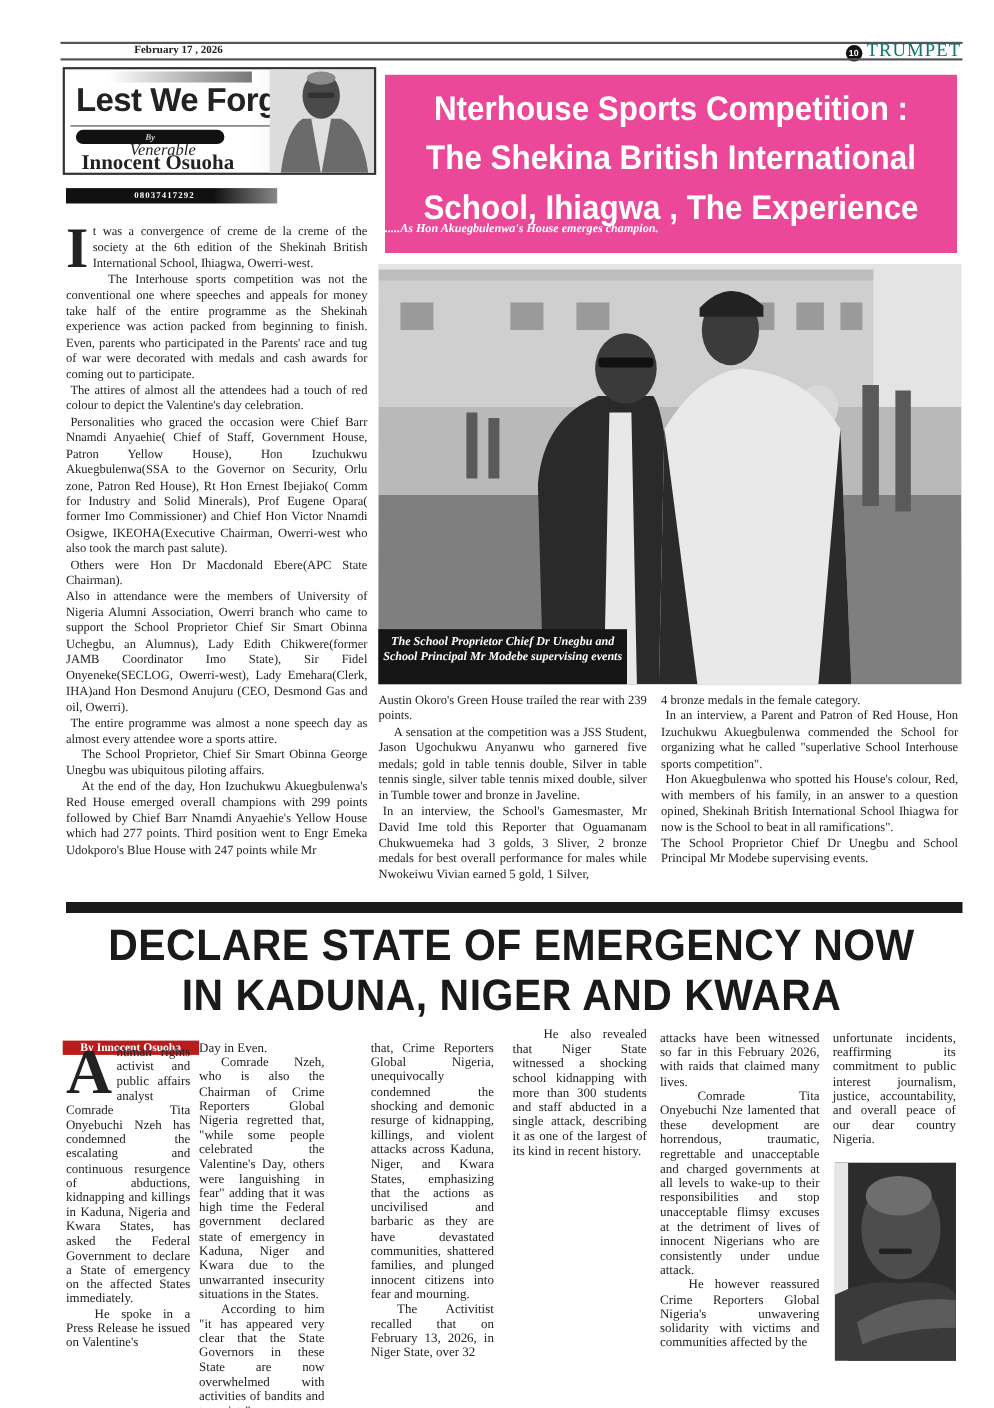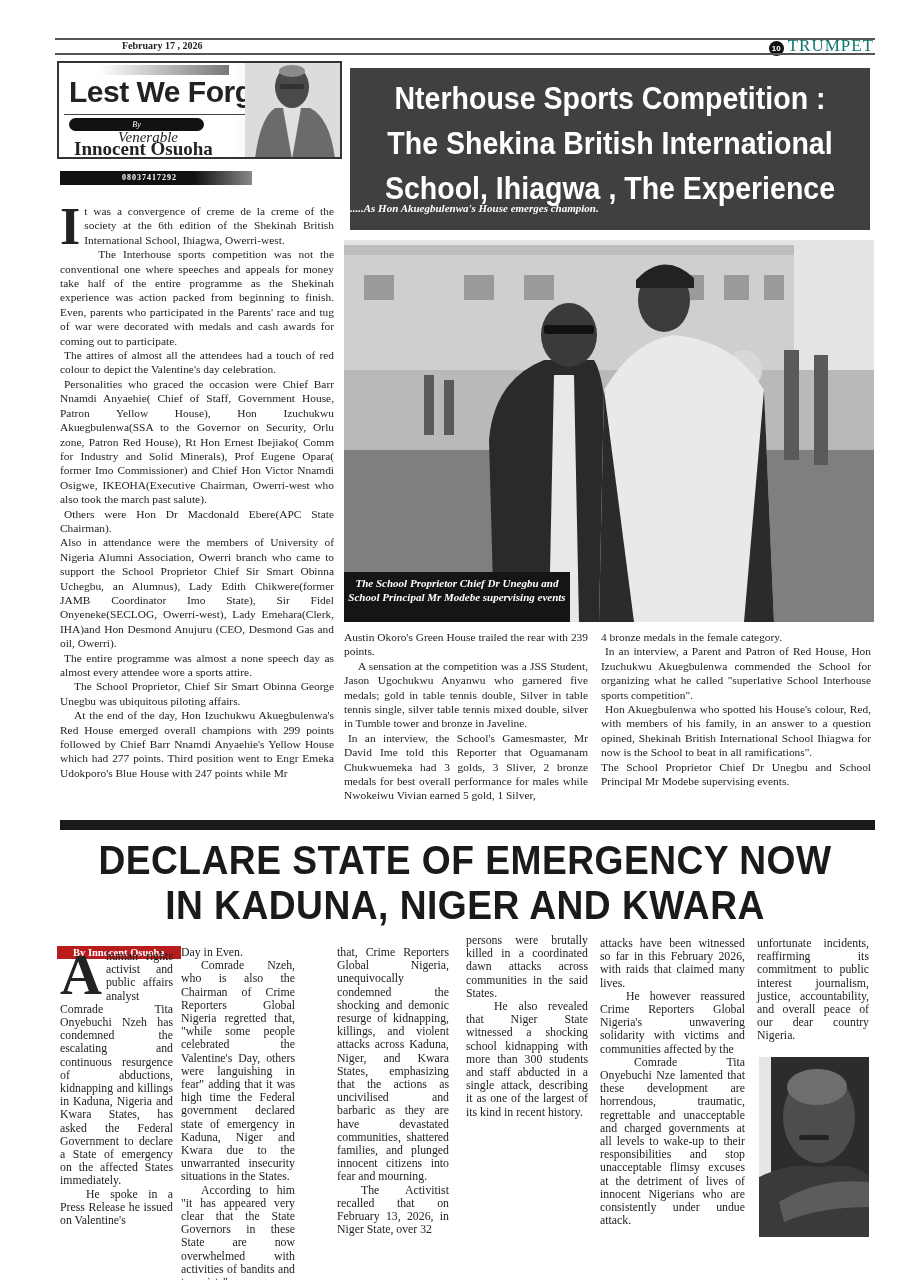--- a/index.html
+++ b/index.html
@@ -19,21 +19,21 @@
   .lwf-bar { position: absolute; left: 40px; top: 2px; width: 130px; height: 10px; background: linear-gradient(90deg, #fff, #777); }
   .lwf-title { position: absolute; left: 10px; top: 12px; font-family: "Liberation Sans", sans-serif; font-size: 30px; font-weight: bold; color: #222; letter-spacing: -0.5px; }
   .lwf-line { position: absolute; left: 5px; top: 51px; width: 190px; height: 1px; background: #444; }
   .lwf-by { position: absolute; left: 10px; top: 55px; width: 135px; height: 13px; border-radius: 7px; background: #111; color: #fff; font-size: 8px; font-style: italic; text-align: center; line-height: 13px; }
   .lwf-ven { position: absolute; left: 59px; top: 66px; font-size: 15px; font-style: italic; color: #222; }
   .lwf-name { position: absolute; left: 15px; top: 78px; font-size: 19px; font-weight: bold; color: #222; line-height: 16px; }
   .lwf-phone2 { position: absolute; left: 60px; top: 171px; width: 192px; height: 14px; background: linear-gradient(90deg, #111 70%, #888); color: #fff; font-size: 8px; font-weight: bold; text-align: left; padding-left: 62px; line-height: 14px; letter-spacing: 1px; }
   .lwf-photo { position: absolute; right: 0; top: 0; width: 95px; height: 96px; }
 
   
-  .hl-box { position: absolute; left: 350px; top: 68px; width: 520px; height: 162px; background: #404040; }
+  .hl-box { position: absolute; left: 350px; top: 68px; width: 520px; height: 162px; background: #ec4899; }
   .hl-text { position: absolute; left: 0; top: 8px; width: 100%; text-align: center; color: #fff; font-family: "Liberation Sans", sans-serif; font-weight: bold; font-size: 31px; line-height: 45px; transform: scaleX(0.92); }
   .hl-sub { position: absolute; left: 0; top: 134px; width: 100%; text-align: left; color: #fff; font-style: italic; font-weight: bold; font-size: 11px; }
 
   
   .col { position: absolute; font-size: 11.4px; line-height: 14.4px; text-align: justify; color: #222; }
   .col p { text-indent: 4px; }
   .col p.in2 { text-indent: 14px; }
   .col p.no { text-indent: 0; }
   .dropcap { float: left; font-size: 52px; line-height: 42px; margin: 2px 4px 0 0; font-weight: bold; font-family: "Liberation Serif", serif; }
 
@@ -172,28 +172,27 @@
   <p style="text-indent:20px;">According to him "it has appeared very clear that the State Governors in these State are now overwhelmed with activities of bandits and terrorists".</p>
 
 </div>
 
 <div class="col col2" style="left:337px; top:946px; width:112px;">
   <p class="no">that, Crime Reporters Global Nigeria, unequivocally condemned the shocking and demonic resurge of kidnapping, killings, and violent attacks across Kaduna, Niger, and Kwara States, emphasizing that the actions as uncivilised and barbaric as they are have devastated communities, shattered families, and plunged innocent citizens into fear and mourning.</p>
   <p style="text-indent:24px;">The Activitist recalled that on February 13, 2026, in Niger State, over 32</p>
 </div>
 
 <div class="col col2" style="left:466px; top:934px; width:122px;">
-  <p class="no">persons were brutally killed in a coordinated dawn attacks across communities in the said States.</p>
   <p style="text-indent:28px;">He also revealed that Niger State witnessed a shocking school kidnapping with more than 300 students and staff abducted in a single attack, describing it as one of the largest of its kind in recent history.</p>
 </div>
 
 <div class="col col2" style="left:600px; top:937px; width:145px;">
   <p class="no">attacks have been witnessed so far in this February 2026, with raids that claimed many lives.</p>
+  <p style="text-indent:34px;">Comrade Tita Onyebuchi Nze lamented that these development are horrendous, traumatic, regrettable and unacceptable and charged governments at all levels to wake-up to their responsibilities and stop unacceptable flimsy excuses at the detriment of lives of innocent Nigerians who are consistently under undue attack.</p>
   <p style="text-indent:26px;">He however reassured Crime Reporters Global Nigeria's unwavering solidarity with victims and communities affected by the</p>
-  <p style="text-indent:34px;">Comrade Tita Onyebuchi Nze lamented that these development are horrendous, traumatic, regrettable and unacceptable and charged governments at all levels to wake-up to their responsibilities and stop unacceptable flimsy excuses at the detriment of lives of innocent Nigerians who are consistently under undue attack.</p>
 </div>
 
 <div class="col col2" style="left:757px; top:937px; width:112px;">
   <p class="no">unfortunate incidents, reaffirming its commitment to public interest journalism, justice, accountability, and overall peace of our dear country Nigeria.</p>
 </div>
 
 <div class="portrait">
   <svg width="110" height="180" viewBox="0 0 110 180">
     <rect width="110" height="180" fill="#2c2c2c"></rect>
     <rect x="0" y="0" width="12" height="180" fill="#e6e6e6"></rect>

